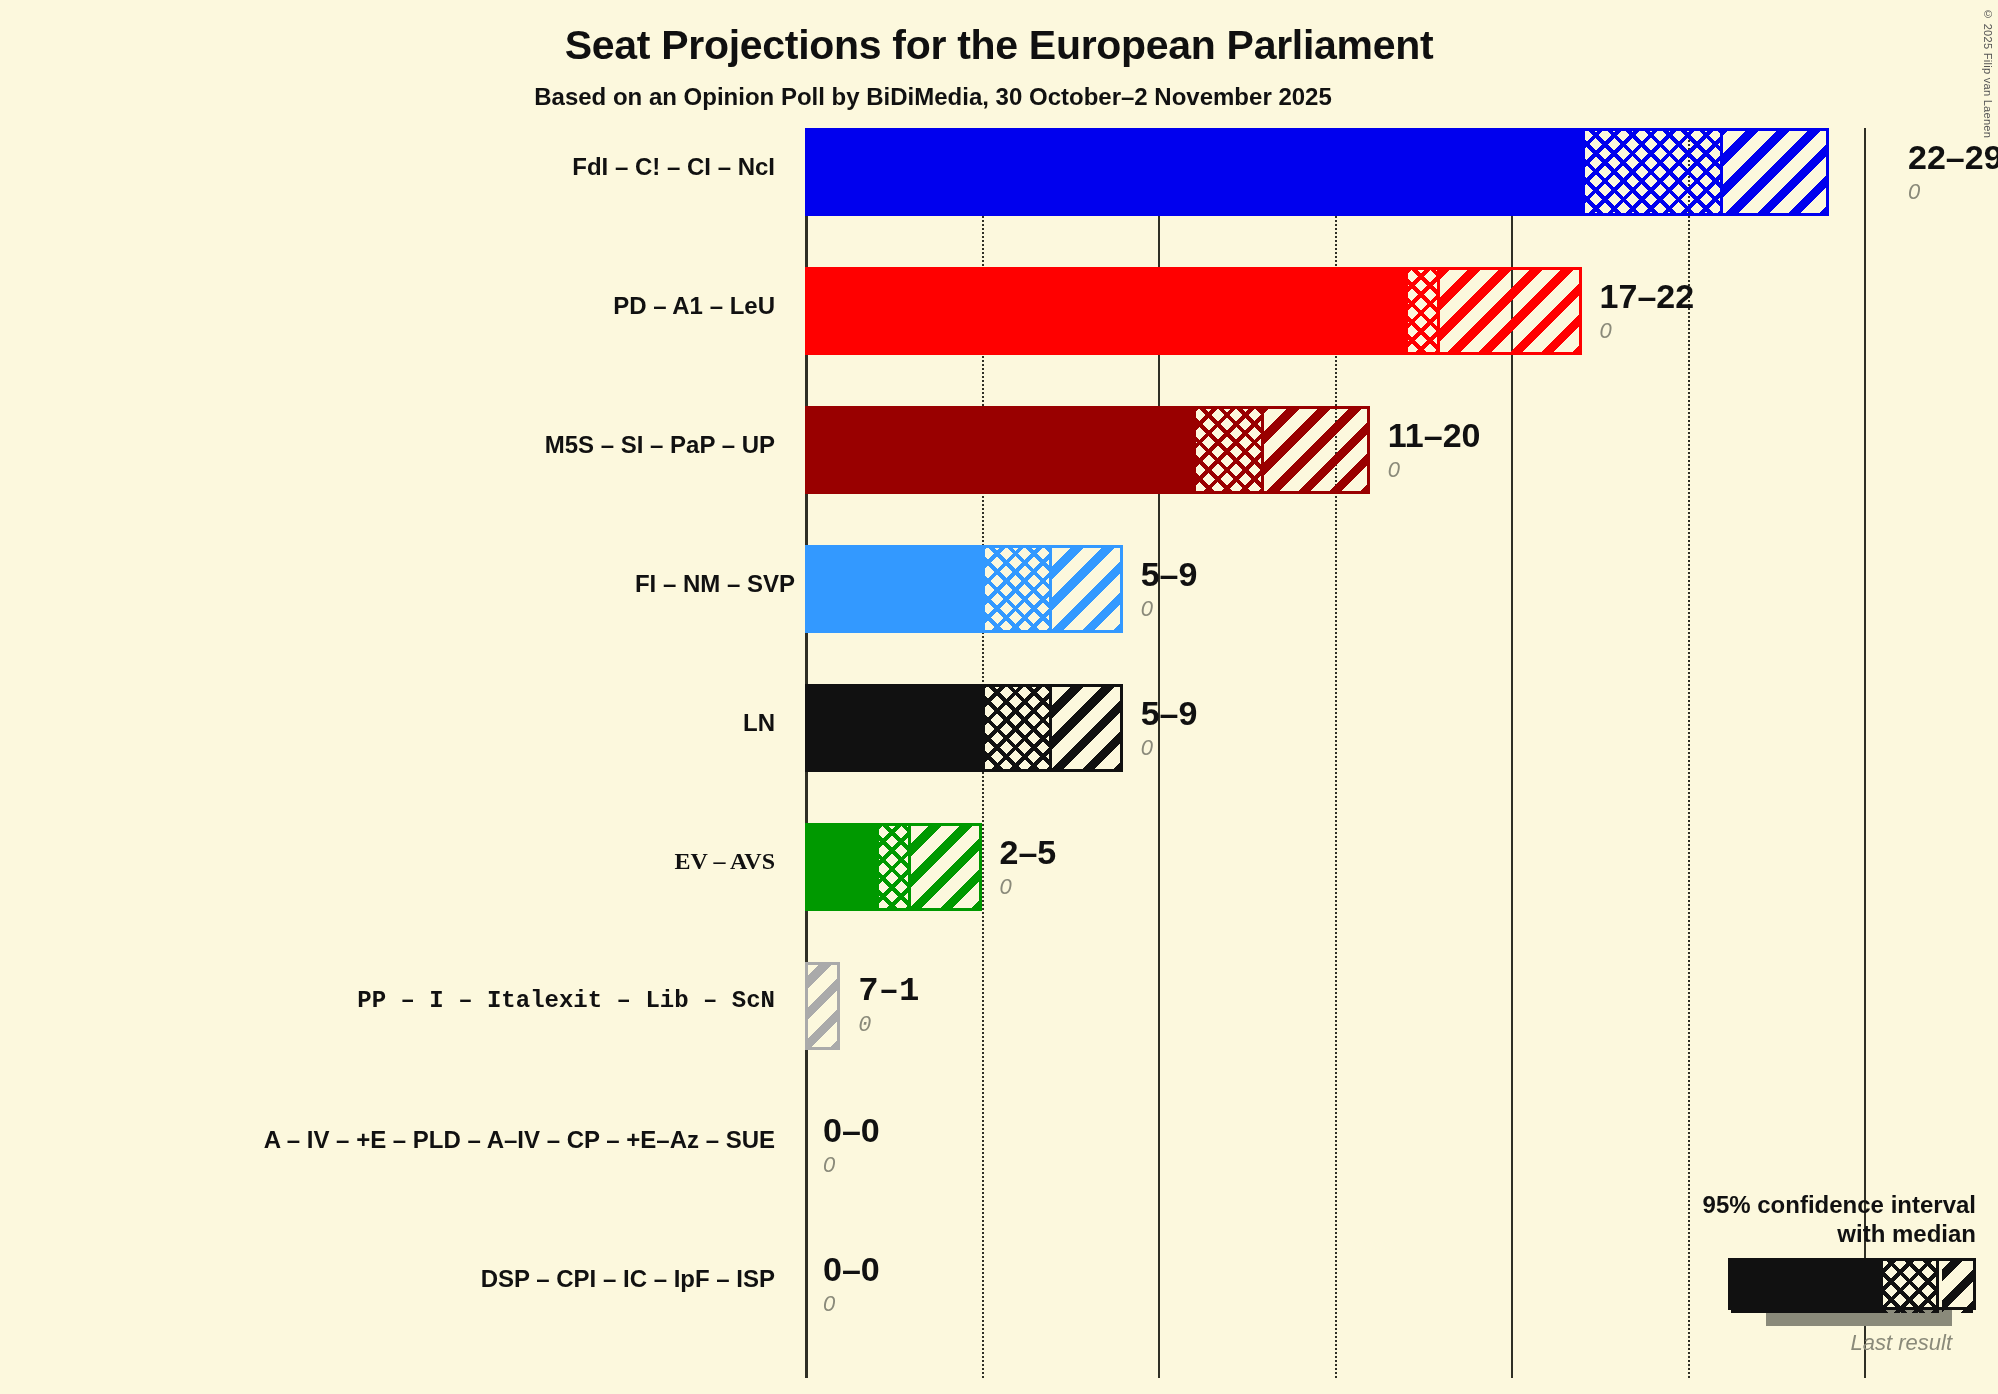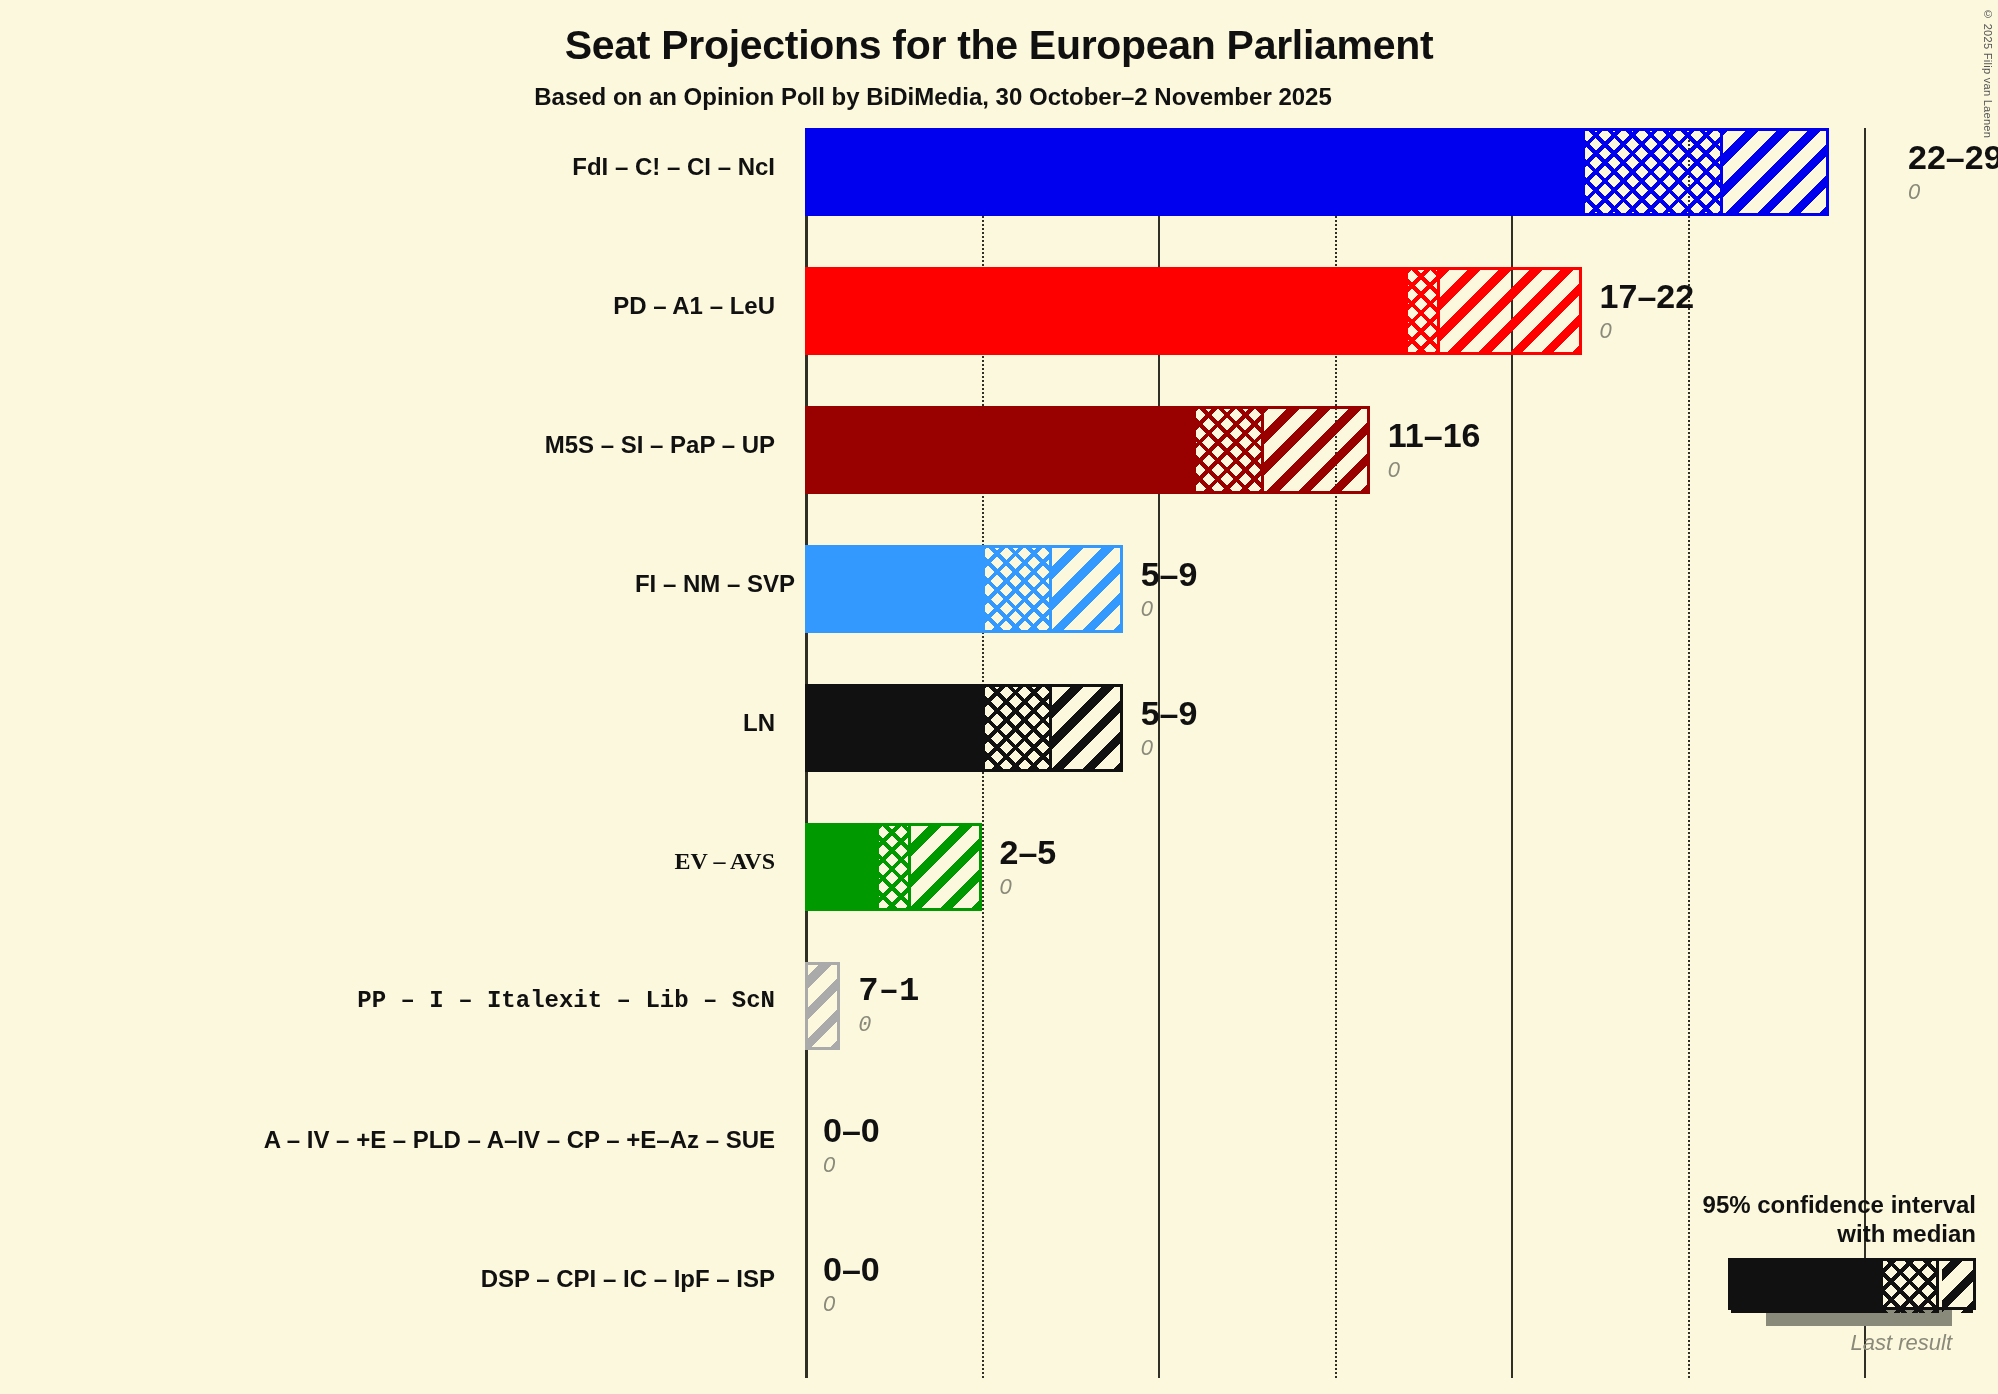--- a/index.html
+++ b/index.html
@@ -163,21 +163,21 @@
           </div>
         </div>
         <div class="row" style="top: 278px; height: 88px;">
           <div class="rowlabel" style="top: 25px;">M5S – SI – PaP – UP</div>
           <div class="barbox" style="left: 0px; width: 564.8px; border-color: rgb(153, 0, 0);">
             <div class="seg solid" style="left: -3px; top: -3px; width: 391.3px; height: 88px; background: rgb(153, 0, 0);"></div>
             <div class="seg cross" style="left: 385.3px; top: -3px; width: 70.6px; height: 88px; background-image: repeating-linear-gradient(45deg, rgb(153, 0, 0) 0px, rgb(153, 0, 0) 4px, transparent 4px, transparent 13px), repeating-linear-gradient(-45deg, rgb(153, 0, 0) 0px, rgb(153, 0, 0) 4px, transparent 4px, transparent 13px); border-right: 3px solid rgb(153, 0, 0);"></div>
             <div class="seg diag" style="left: 455.9px; top: -3px; width: 105.9px; height: 88px; background-image: repeating-linear-gradient(-45deg, rgb(153, 0, 0) 0px, rgb(153, 0, 0) 9px, transparent 9px, transparent 22px);"></div>
           </div>
           <div class="valbox" style="left: 582.8px; top: 12px;">
-            <div class="valrange">11–16</div>
+            <div class="valrange">11–20</div>
             <div class="vallast">0</div>
           </div>
         </div>
         <div class="row" style="top: 417px; height: 88px; padding-left: 20px;">
           <div class="rowlabel" style="top: 25px;">FI – NM – SVP</div>
           <div class="barbox" style="left: 0px; width: 317.7px; border-color: rgb(51, 153, 255);">
             <div class="seg solid" style="left: -3px; top: -3px; width: 179.5px; height: 88px; background: rgb(51, 153, 255);"></div>
             <div class="seg cross" style="left: 173.5px; top: -3px; width: 70.6px; height: 88px; background-image: repeating-linear-gradient(45deg, rgb(51, 153, 255) 0px, rgb(51, 153, 255) 4px, transparent 4px, transparent 13px), repeating-linear-gradient(-45deg, rgb(51, 153, 255) 0px, rgb(51, 153, 255) 4px, transparent 4px, transparent 13px); border-right: 3px solid rgb(51, 153, 255);"></div>
             <div class="seg diag" style="left: 244.1px; top: -3px; width: 70.6px; height: 88px; background-image: repeating-linear-gradient(-45deg, rgb(51, 153, 255) 0px, rgb(51, 153, 255) 9px, transparent 9px, transparent 22px);"></div>
           </div>

